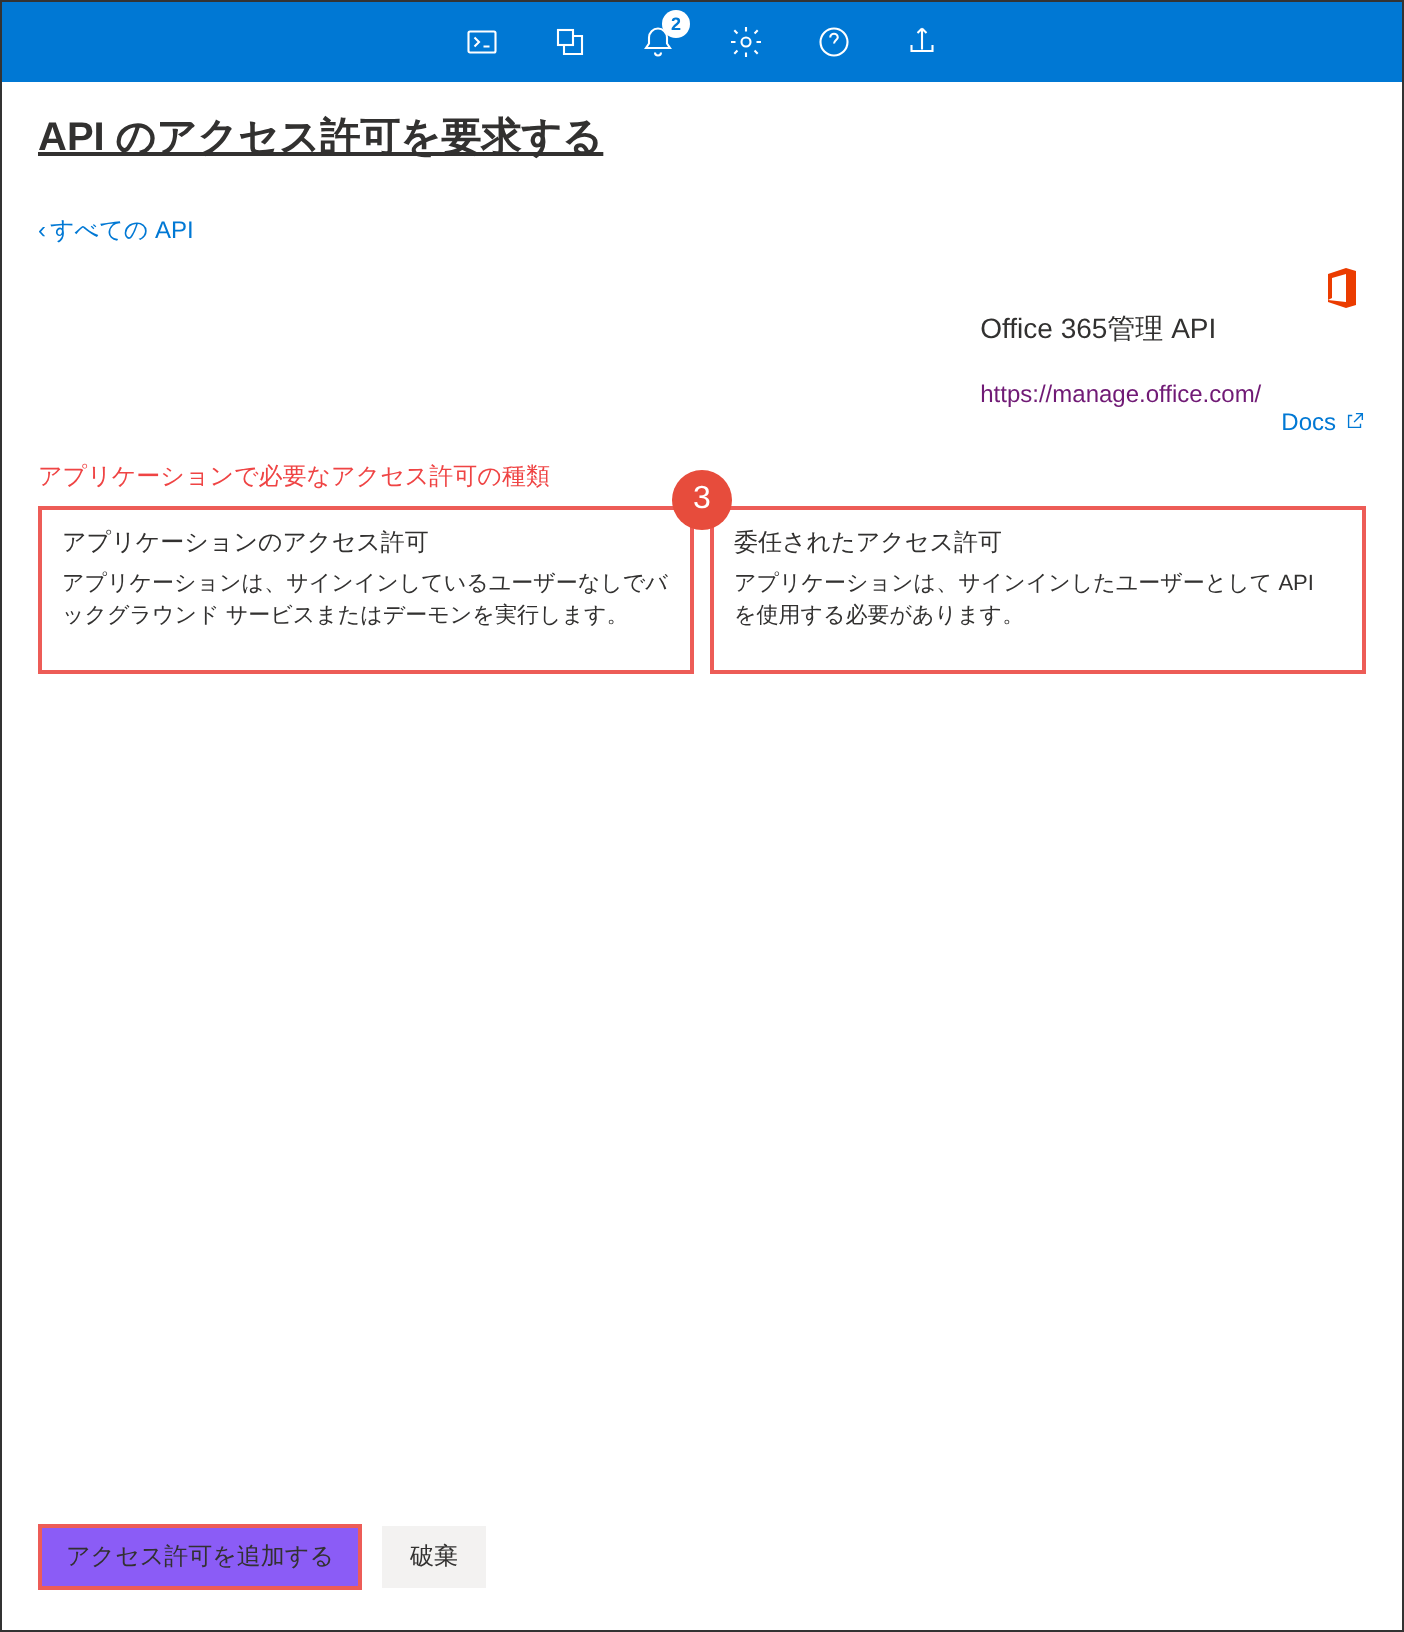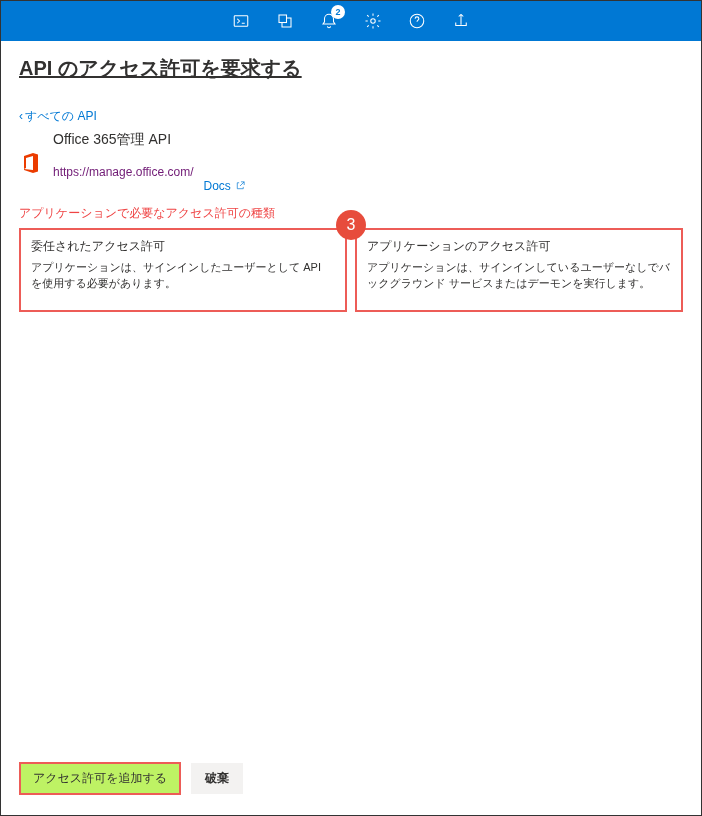--- a/index.html
+++ b/index.html
@@ -62,23 +62,23 @@
       color: #0078d4;
       cursor: pointer;
       display: inline-flex;
       align-items: center;
       gap: 2px;
       margin-bottom: 6px;
     }
     .back-link .chev { font-size: 12px; }
     .api-header {
       display: flex;
-      align-items: center;
-      gap: 10px;
+      align-items: flex-end;
       margin-bottom: 12px;
+      flex-direction: column;
     }
     .office-icon {
       width: 24px;
       height: 24px;
       margin-top: 2px;
     }
     .api-name {
       font-size: 14px;
       font-weight: 400;
       color: #323130;
@@ -147,35 +147,34 @@
     }
     .footer {
       position: absolute;
       bottom: 20px;
       left: 18px;
       display: flex;
       gap: 10px;
       align-items: center;
     }
     .btn-primary {
-      background: #bef264;
+      background: #8b5cf6;
       border: 2px solid #ed5c57;
       padding: 6px 12px;
       font-size: 12px;
       color: #323130;
       cursor: pointer;
     }
     .btn-secondary {
       background: #f3f2f1;
       border: none;
       padding: 7px 14px;
       font-size: 12px;
       color: #323130;
       cursor: pointer;
-      font-weight: bold;
     }
   </style>
 </head>
 <body>
 
 <div class="top-bar">
   <div class="icon-btn">
     <svg viewBox="0 0 24 24">
         <rect x="3" y="5" width="18" height="14" rx="1"></rect>
         <path d="M7 9l3 3-3 3M13 15h4"></path>
@@ -236,26 +235,26 @@
         </span>
       </div>
     </div>
   </div>
 
   <div class="section-label">アプリケーションで必要なアクセス許可の種類</div>
 
   <div class="perm-cards">
     <div class="step-badge">3</div>
     <div class="perm-card">
+      <div class="perm-card-title">アプリケーションのアクセス許可</div>
+      <div class="perm-card-desc">アプリケーションは、サインインしているユーザーなしでバックグラウンド サービスまたはデーモンを実行します。</div>
+    </div>
+    <div class="perm-card">
       <div class="perm-card-title">委任されたアクセス許可</div>
       <div class="perm-card-desc">アプリケーションは、サインインしたユーザーとして API を使用する必要があります。</div>
-    </div>
-    <div class="perm-card">
-      <div class="perm-card-title">アプリケーションのアクセス許可</div>
-      <div class="perm-card-desc">アプリケーションは、サインインしているユーザーなしでバックグラウンド サービスまたはデーモンを実行します。</div>
     </div>
   </div>
 </div>
 
 <div class="footer">
   <button class="btn-primary">アクセス許可を追加する</button>
   <button class="btn-secondary">破棄</button>
 </div>
 
 </body></html>

